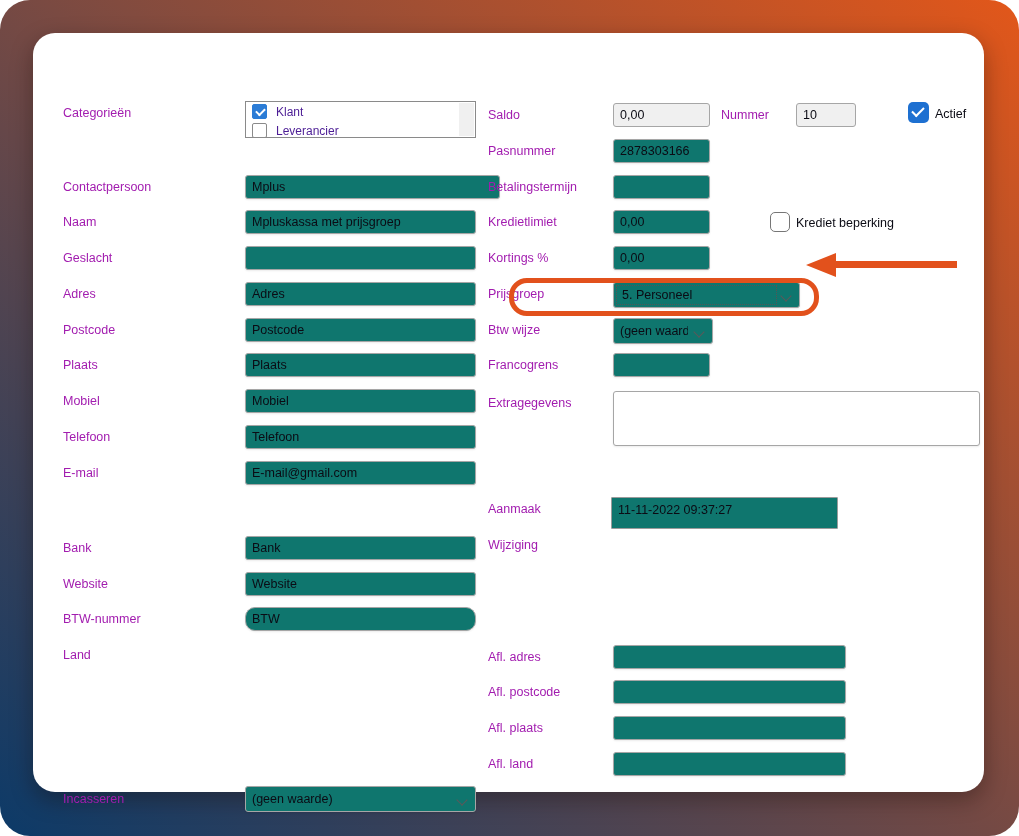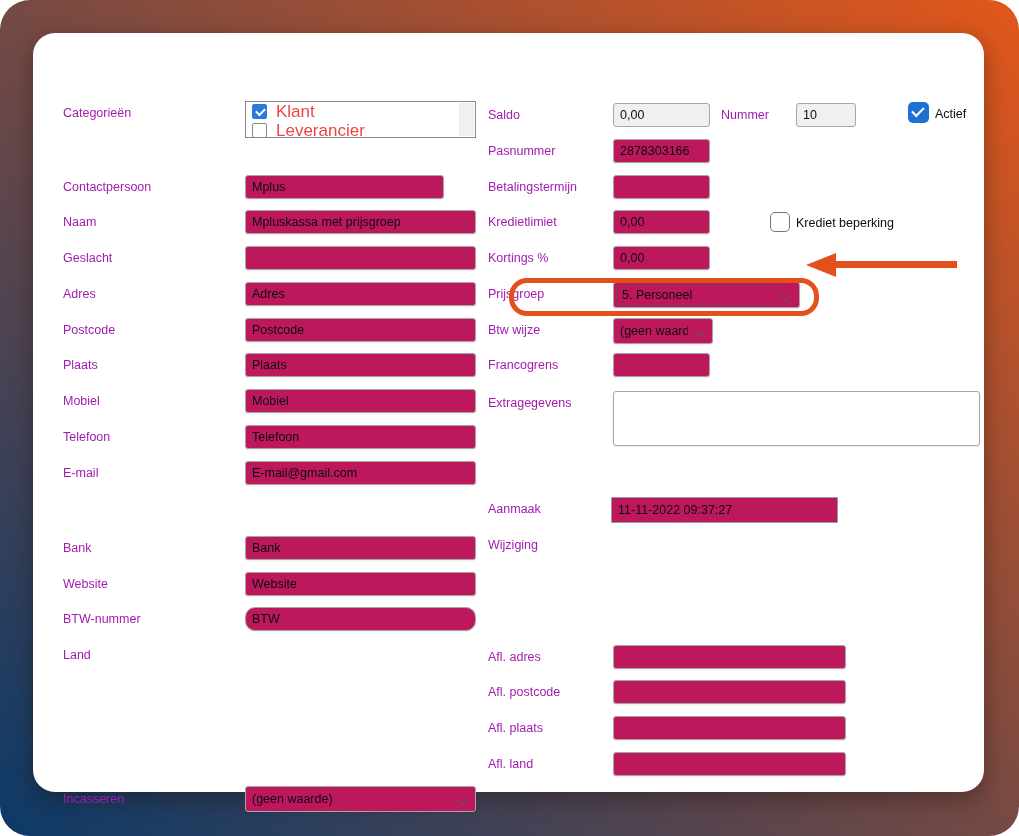--- a/index.html
+++ b/index.html
@@ -3,33 +3,33 @@
 <meta charset="utf-8">
 <style>
   html,body{margin:0;padding:0;background:#ffffff;}
   body{width:1019px;height:836px;overflow:hidden;font-family:"Liberation Sans","DejaVu Sans",sans-serif;}
   .stage{position:relative;width:1019px;height:836px;}
   .gradient-card{position:absolute;inset:0;border-radius:30px;
     background:linear-gradient(to top right,#0c3a68 0%,#7a4a42 52%,#e2571a 100%);}
   .window{position:absolute;left:33px;top:33px;width:951px;height:759px;background:#ffffff;
     border-radius:22px;box-shadow:0 8px 22px rgba(20,10,5,.35);}
   .lbl{position:absolute;font-size:12.5px;color:#a21caf;text-align:left;line-height:16px;white-space:nowrap;}
-  .fld{position:absolute;box-sizing:border-box;height:24px;background:#be185d;border:1px solid #a6a6a6;
+  .fld{position:absolute;box-sizing:border-box;height:24px;background:#0f766e;border:1px solid #a6a6a6;
     border-radius:3px;box-shadow:0 1px 2px rgba(0,0,0,.08);font-size:12.5px;color:#0b0b14;
     line-height:22px;padding:0 6px;white-space:nowrap;overflow:hidden;}
   .readonly{background:#f0f0f0;box-shadow:none;}
   .datefld{border:1px solid #9b9b9b;border-radius:1px;box-shadow:none;}
   .cmb{padding-right:24px;}
   .cmb .chev{position:absolute;right:9px;top:8px;width:7px;height:7px;border-right:1.4px solid #5a5a5a;
     border-bottom:1.4px solid #5a5a5a;transform:rotate(45deg);}
   .cmb .focusring{position:absolute;left:2px;top:2px;right:22px;bottom:2px;border:1px dotted #555;}
   .cmb .cmbtext{position:relative;display:block;overflow:hidden;white-space:nowrap;}
   .listbox{position:absolute;box-sizing:border-box;background:#fff;border:1px solid #8a8a8a;overflow:hidden;}
   .listbox .scrollstrip{position:absolute;top:1px;right:1px;bottom:1px;width:15px;background:#f0f0f0;}
-  .lrow{display:flex;align-items:center;height:19px;padding-left:6px;gap:9px;font-size:17px;color:#ef4444;}
+  .lrow{display:flex;align-items:center;height:19px;padding-left:6px;gap:9px;font-size:12px;color:#4c1d95;}
   .cbx{box-sizing:border-box;width:15px;height:15px;border:1px solid #8a8a8a;border-radius:2px;background:#fff;position:relative;flex:0 0 auto;}
   .cbx.checked{background:#2b7cd6;border-color:#2b7cd6;}
   .cbx.checked::after{content:"";position:absolute;left:3px;top:3px;width:7px;height:4px;
     border-left:2px solid #fff;border-bottom:2px solid #fff;transform:rotate(-45deg);}
   .bigchk{position:absolute;box-sizing:border-box;width:21px;height:21px;border-radius:5px;}
   .bigchk.checked{background:#1e70d1;}
   .bigchk.checked::after{content:"";position:absolute;left:4px;top:5px;width:10px;height:5px;
     border-left:2px solid #fff;border-bottom:2px solid #fff;transform:rotate(-45deg);}
   .bigchk.unchecked{background:#fff;border:1px solid #767676;}
   .chklbl{position:absolute;font-size:12.5px;color:#0b0b14;line-height:16px;white-space:nowrap;}
@@ -71,21 +71,21 @@
         <span class="cbx checked"></span>
         <span>Klant</span>
       </div>
       <div class="lrow">
         <span class="cbx"></span>
         <span>Leverancier</span>
       </div>
       <div class="scrollstrip"></div>
     </div>
 
-    <div class="fld" style="left:212px;top:142px;width:199px;">Mplus</div>
+    <div class="fld" style="left:212px;top:142px;width:255px;">Mplus</div>
     <div class="fld" style="left:212px;top:177px;width:231px;">Mpluskassa met prijsgroep</div>
     <div class="fld" style="left:212px;top:213px;width:231px;"></div>
     <div class="fld" style="left:212px;top:249px;width:231px;">Adres</div>
     <div class="fld" style="left:212px;top:285px;width:231px;">Postcode</div>
     <div class="fld" style="left:212px;top:320px;width:231px;">Plaats</div>
     <div class="fld" style="left:212px;top:356px;width:231px;">Mobiel</div>
     <div class="fld" style="left:212px;top:392px;width:231px;">Telefoon</div>
     <div class="fld" style="left:212px;top:428px;width:231px;">E-mail@gmail.com</div>
     <div class="fld" style="left:212px;top:503px;width:231px;">Bank</div>
     <div class="fld" style="left:212px;top:539px;width:231px;">Website</div>
@@ -128,21 +128,21 @@
 
     <div class="fld cmb" style="left:580px;top:285px;width:100px;height:26px;line-height:24px;">
       <span class="cmbtext">(geen waarde)</span>
       <span class="chev" style="top:9px;"></span>
     </div>
 
     <div class="fld" style="left:580px;top:320px;width:97px;"></div>
 
     <div class="textarea" style="left:580px;top:358px;width:367px;height:55px;"></div>
 
-    <div class="fld datefld" style="left:578px;top:464px;width:227px;height:26px;line-height:24px;">11-11-2022 09:37:27</div>
+    <div class="fld datefld" style="left:578px;top:464px;width:227px;height:32px;line-height:24px;">11-11-2022 09:37:27</div>
 
     <div class="fld" style="left:580px;top:612px;width:233px;"></div>
     <div class="fld" style="left:580px;top:647px;width:233px;"></div>
     <div class="fld" style="left:580px;top:683px;width:233px;"></div>
     <div class="fld" style="left:580px;top:719px;width:233px;"></div>
 
     <div class="bigchk checked" style="left:875px;top:69px;"></div>
     <div class="chklbl" style="left:902px;top:73px;">Actief</div>
 
     <div class="bigchk unchecked" style="left:737px;top:179px;width:20px;height:20px;"></div>

